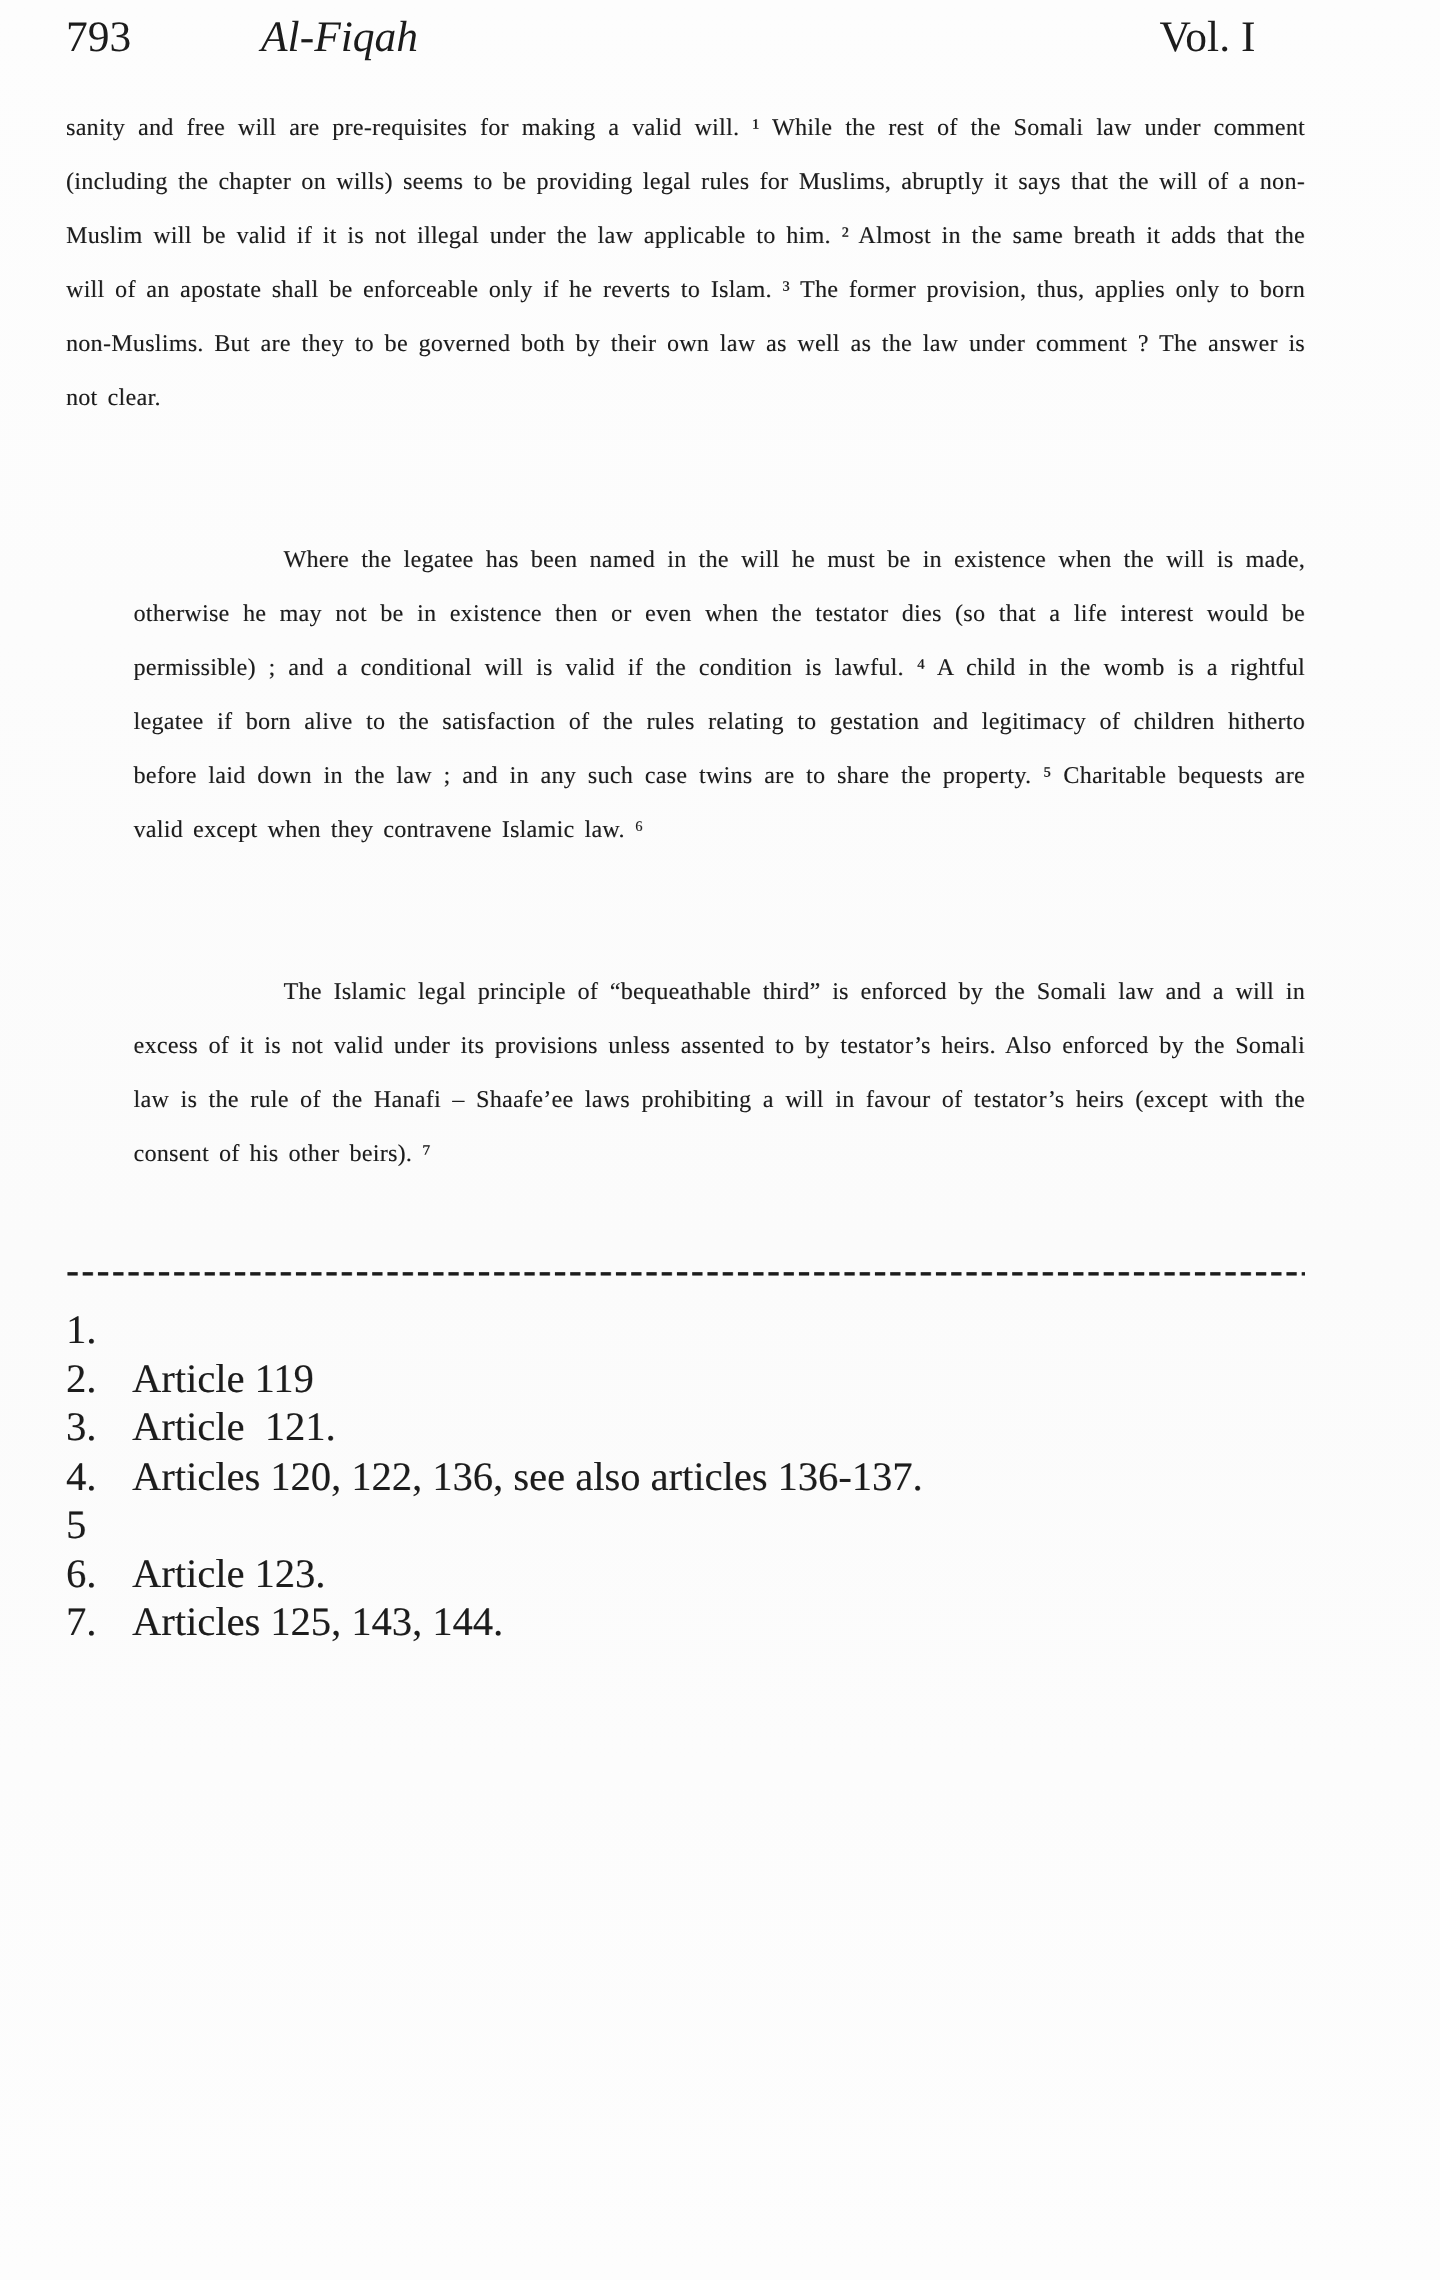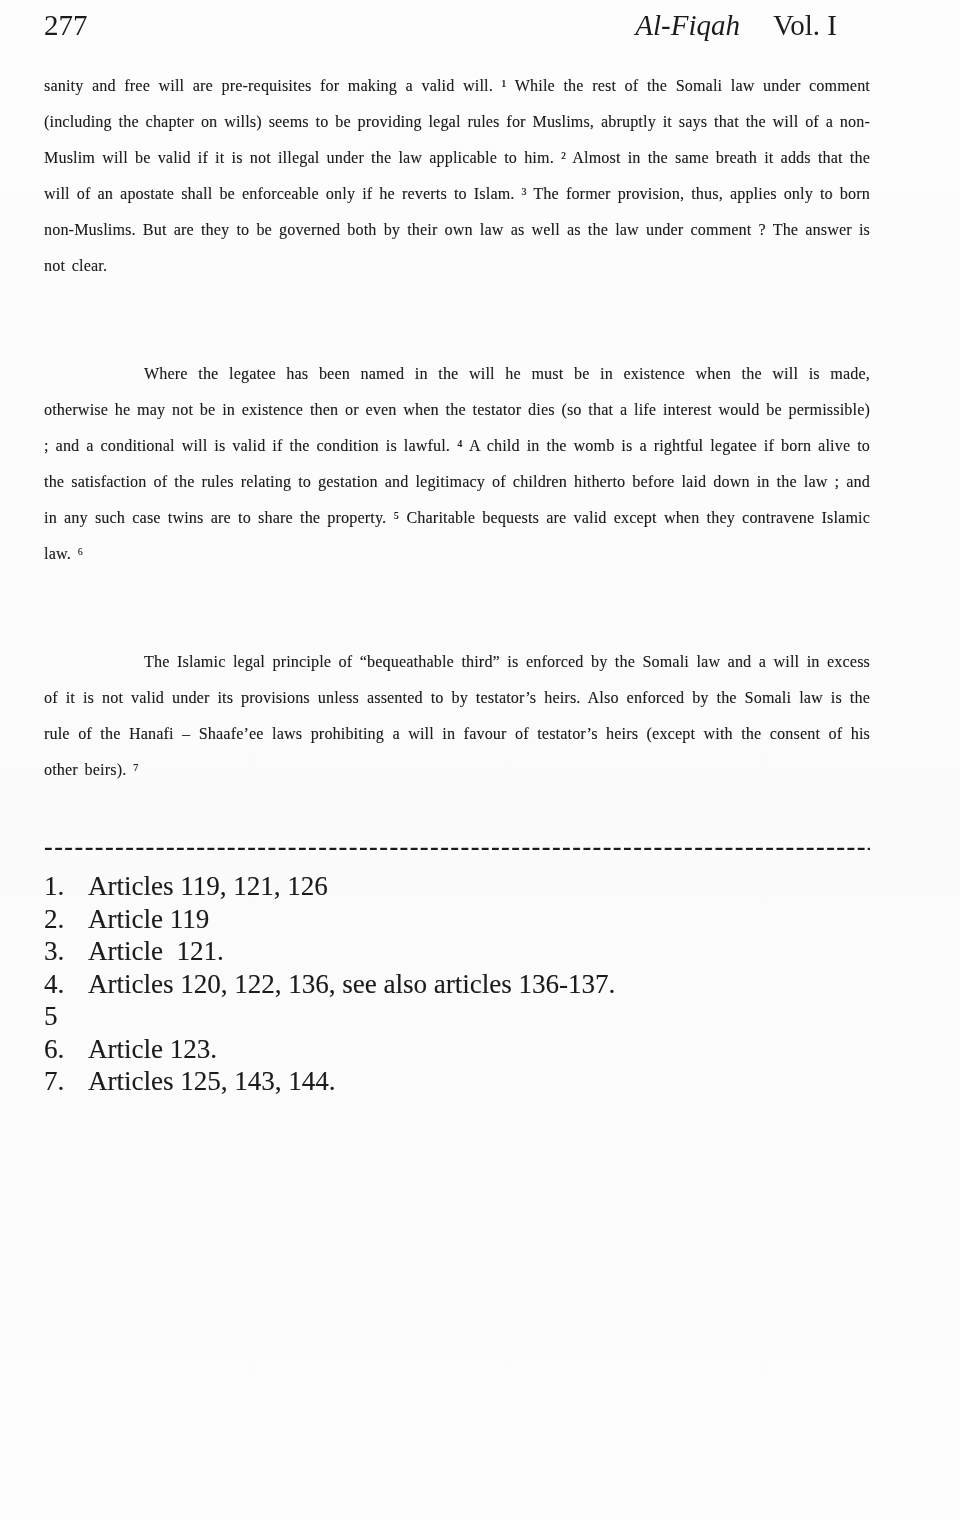--- a/index.html
+++ b/index.html
@@ -23,21 +23,21 @@
     align-items: baseline;
     font-size: 29px;
     line-height: 34px;
   }
   .page-num {
     width: 130px;
     flex: none;
   }
   .book-title {
     flex: 1;
-    text-align: right;
+    text-align: left;
     font-style: italic;
   }
   .volume {
     width: 130px;
     flex: none;
     text-align: center;
   }
   .para {
     margin: 0;
     font-size: 16px;
@@ -48,20 +48,21 @@
     text-shadow: 0.3px 0.3px 0.4px rgba(20,20,20,0.35);
   }
   .para-continued {
     margin-top: 26px;
   }
   .para-indented {
     text-indent: 100px;
   }
   .spaced {
     margin-top: 72px;
+    margin-left: 45px;
   }
   .footnotes {
     margin-top: 44px;
     font-size: 27px;
   }
   .separator {
     font-size: 26px;
     font-weight: bold;
     letter-spacing: 1.5px;
     line-height: 30px;
@@ -84,37 +85,36 @@
   .fn-text {
     white-space: pre-wrap;
   }
 </style>
 </head>
 <body>
 
 <div class="page">
 
   <header class="page-header">
-    <span class="page-num">277</span>
+    <span class="page-num">793</span>
     <span class="book-title">Al-Fiqah</span>
     <span class="volume">Vol. I</span>
   </header>
 
   <main class="page-body">
     <p class="para para-continued">sanity and free will are pre-requisites for making a valid will. ¹ While the rest of the Somali law under comment (including the chapter on wills) seems to be providing legal rules for Muslims, abruptly it says that the will of a non-Muslim will be valid if it is not illegal under the law applicable to him. ² Almost in the same breath it adds that the will of an apostate shall be enforceable only if he reverts to Islam. ³ The former provision, thus, applies only to born non-Muslims. But are they to be governed both by their own law as well as the law under comment ? The answer is not clear.</p>
     <p class="para para-indented spaced">Where the legatee has been named in the will he must be in existence when the will is made, otherwise he may not be in existence then or even when the testator dies (so that a life interest would be permissible) ; and a conditional will is valid if the condition is lawful. ⁴ A child in the womb is a rightful legatee if born alive to the satisfaction of the rules relating to gestation and legitimacy of children hitherto before laid down in the law ; and in any such case twins are to share the property. ⁵ Charitable bequests are valid except when they contravene Islamic law. ⁶</p>
     <p class="para para-indented spaced">The Islamic legal principle of “bequeathable third” is enforced by the Somali law and a will in excess of it is not valid under its provisions unless assented to by testator’s heirs. Also enforced by the Somali law is the rule of the Hanafi – Shaafe’ee laws prohibiting a will in favour of testator’s heirs (except with the consent of his other beirs). ⁷</p>
   </main>
 
   <footer class="footnotes">
     <div class="separator">----------------------------------------------------------------------------------</div>
     <div class="fn-list">
       <div class="fn-row">
         <span class="fn-marker">1.</span>
-        <span class="fn-text">Articles 119, 121, 126</span>
       </div>
       <div class="fn-row">
         <span class="fn-marker">2.</span>
         <span class="fn-text">Article 119</span>
       </div>
       <div class="fn-row">
         <span class="fn-marker">3.</span>
         <span class="fn-text">Article  121.</span>
       </div>
       <div class="fn-row">

